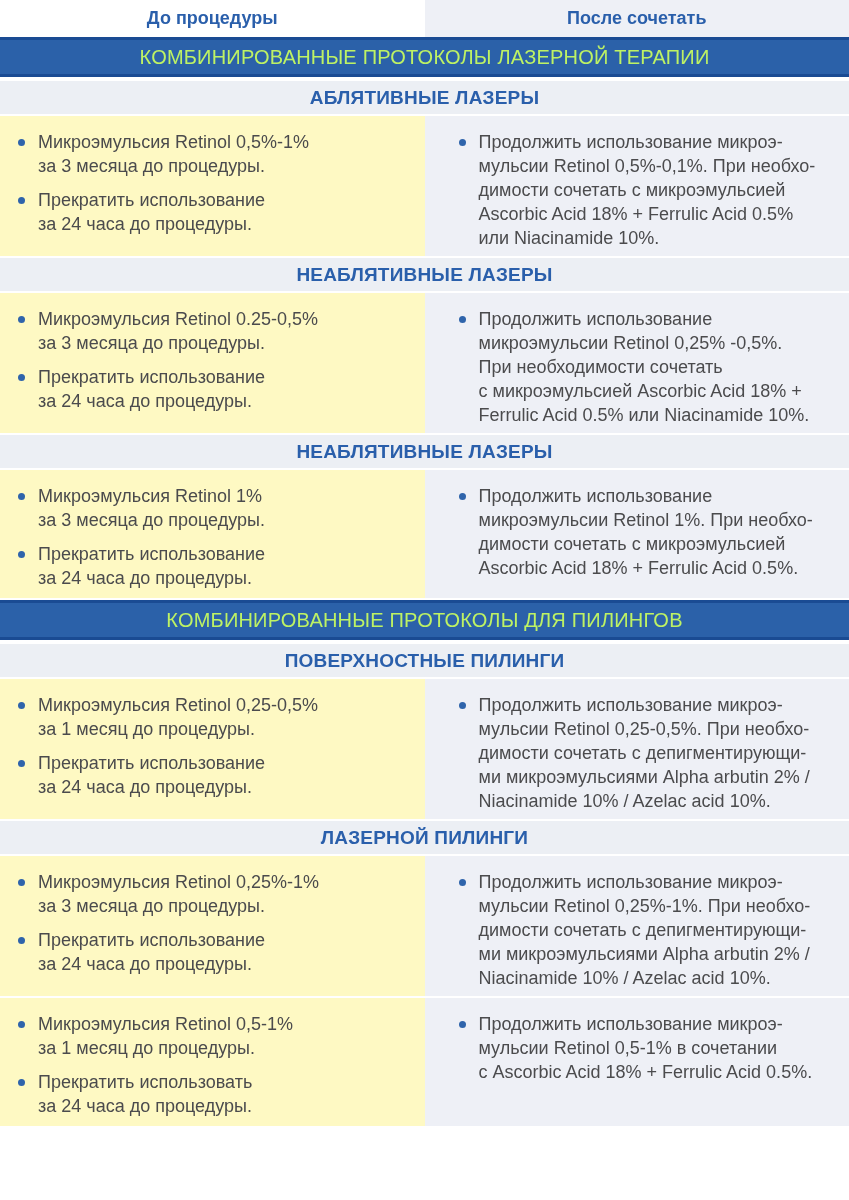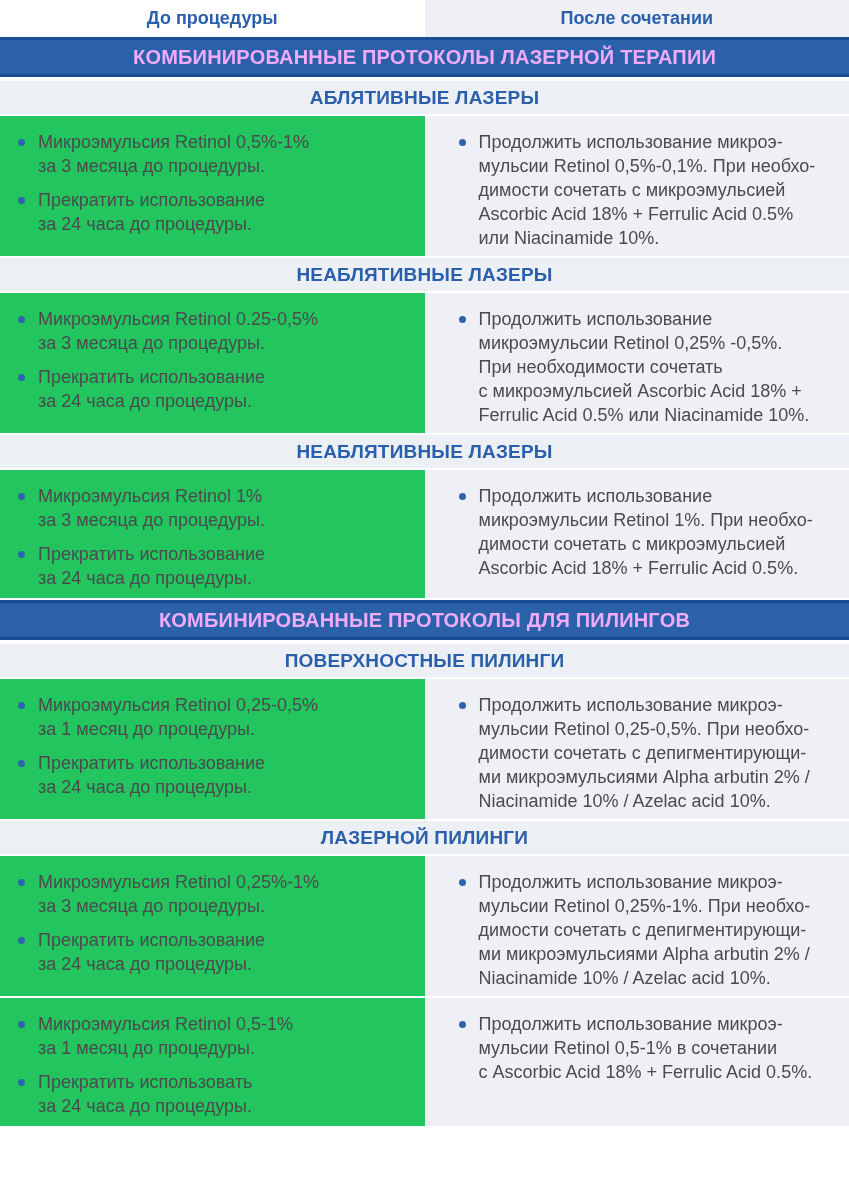--- a/index.html
+++ b/index.html
@@ -40,23 +40,23 @@
   .col-header.before { background: #ffffff; }
   .col-header.after  { background: var(--cell-after-bg, #eef0f6); }
 
   
   .band-main {
     flex: 0 0 auto;
     min-height: 34px;
     background: var(--band-main-bg, #2b61a9);
     border-top: 3px solid var(--band-main-border, #1a4b93);
     border-bottom: 3px solid var(--band-main-border, #1a4b93);
-    color: #f0abfc;
+    color: #bef264;
     font-size: 20px;
-    font-weight: 700;
+    font-weight: 400;
     letter-spacing: 0.2px;
     display: flex;
     align-items: center;
     justify-content: center;
     text-align: center;
     margin-bottom: 4px;
   }
   
   .band-sub {
     flex: 0 0 auto;
@@ -77,21 +77,21 @@
     display: flex;
     flex: 1 1 auto;
     min-height: 128px;
     margin-bottom: 2px;
   }
   .cell {
     flex: 0 0 50%;
     box-sizing: border-box;
     padding: 14px 18px 6px 58px;
   }
-  .cell.cell-before { background: #22c55e; padding-left: 16px; }
+  .cell.cell-before { background: #fef9c3; padding-left: 16px; }
   .cell.cell-after  {
     background: var(--cell-after-bg, #eef0f6);
     padding-left: 32px;
   }
   ul.bullets {
     list-style: none;
     margin: 0;
     padding: 0;
   }
   ul.bullets li {
@@ -113,21 +113,21 @@
     border-radius: 50%;
     background: var(--bullet-color, #2f64ab);
   }
 </style>
 </head>
 <body>
 
 <div id="page">
   <div class="col-headers">
     <div class="col-header before">До процедуры</div>
-    <div class="col-header after">После сочетании</div>
+    <div class="col-header after">После сочетать</div>
   </div>
   <main id="protocol-table">
       <div class="band-main">КОМБИНИРОВАННЫЕ ПРОТОКОЛЫ ЛАЗЕРНОЙ ТЕРАПИИ</div>
       <div class="band-sub">АБЛЯТИВНЫЕ ЛАЗЕРЫ</div>
       <div class="content-row">
     <div class="cell cell-before">
       <ul class="bullets">
             <li>Микроэмульсия Retinol 0,5%-1%
 за 3 месяца до процедуры.</li>
             <li>Прекратить использование

